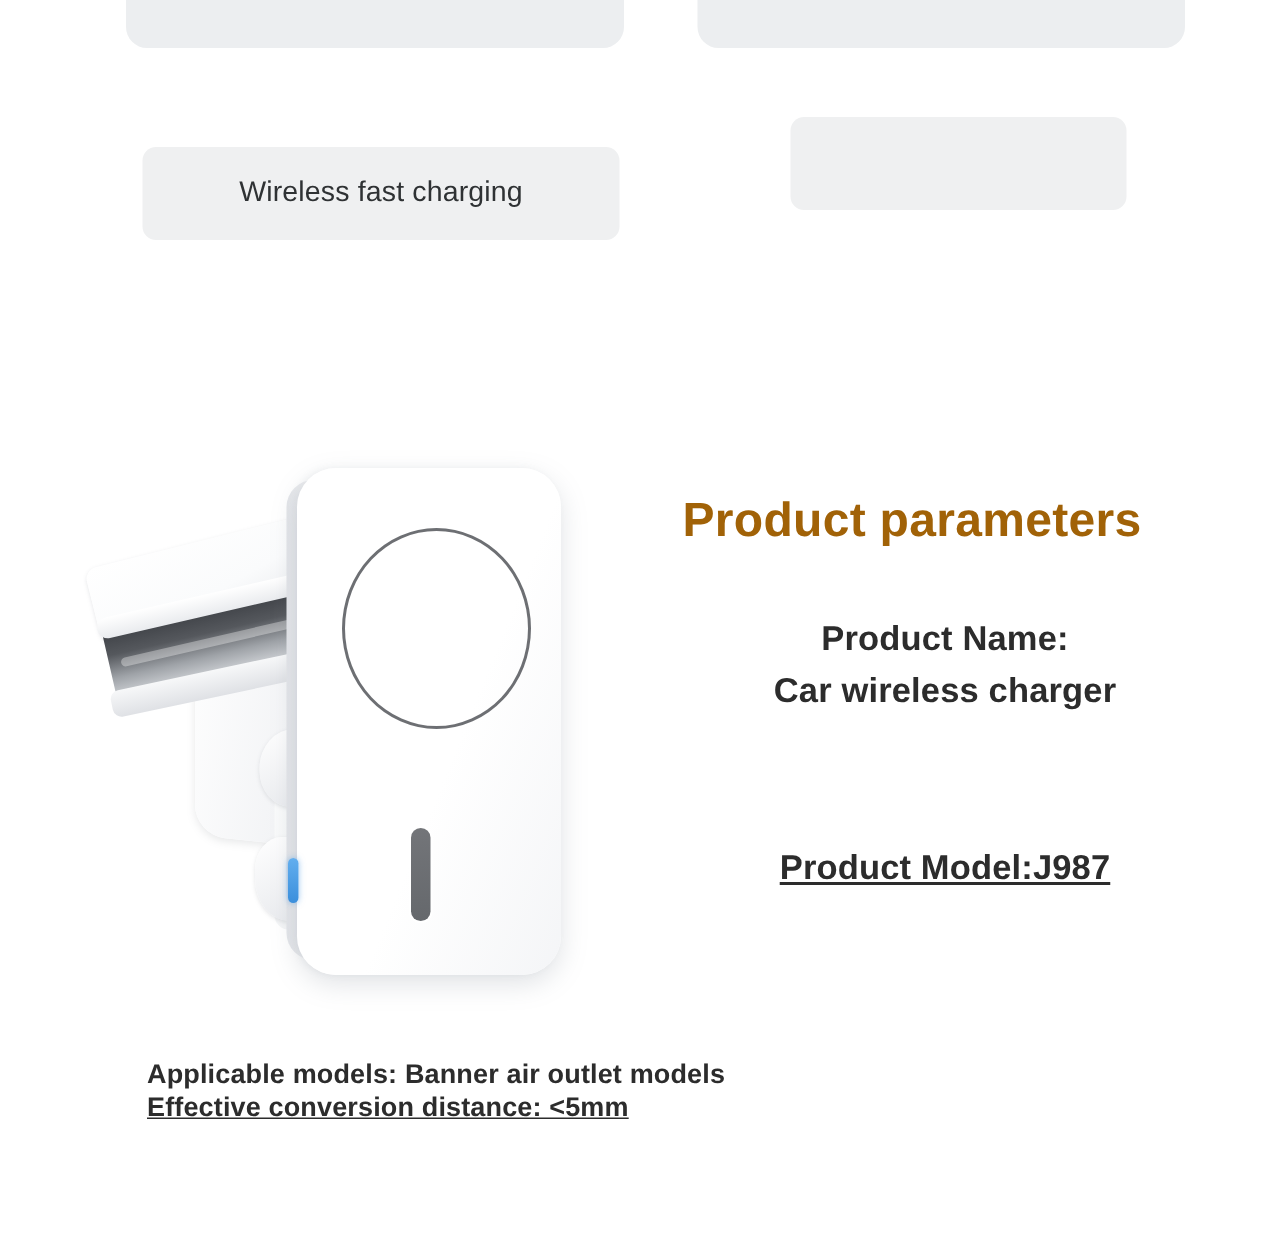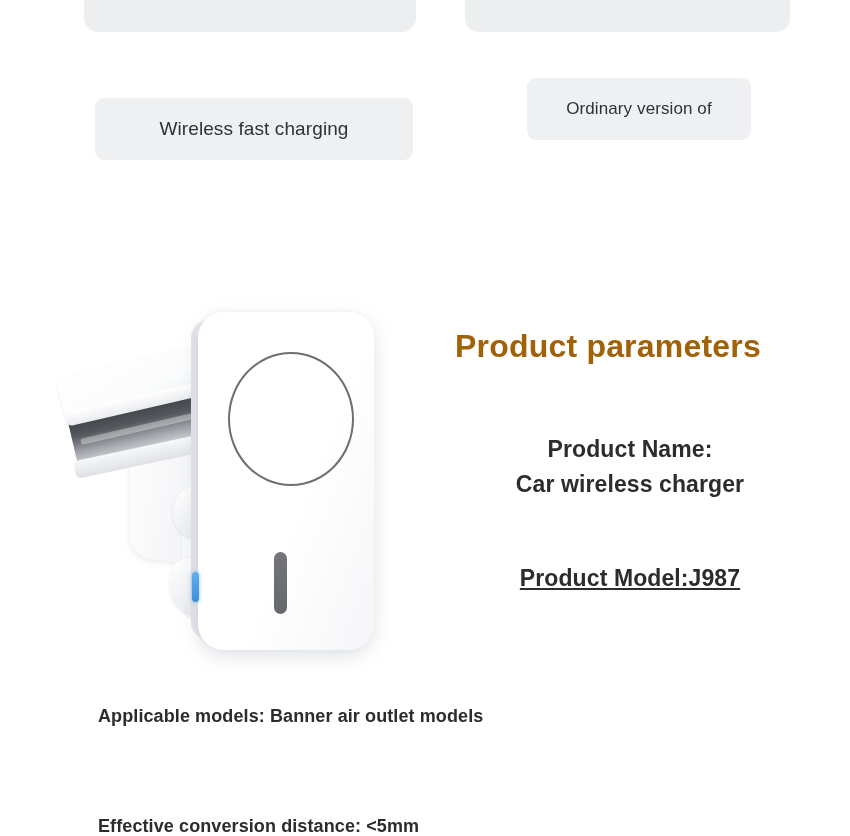--- a/index.html
+++ b/index.html
@@ -215,52 +215,51 @@
     letter-spacing: .2px;
   }
   .param-line {
     position: absolute;
     color: #2c2c2c;
     font-weight: bold;
     font-size: 23px;
     text-align: center;
     letter-spacing: .1px;
   }
-  .param-name  { left: 440px; top: 432px; width: 380px; line-height: 1.52; }
+  .param-name  { left: 440px; top: 408px; width: 380px; line-height: 1.52; }
   .param-model { left: 440px; top: 565px; width: 380px; text-decoration: underline; }
 
   
   .spec-line {
     position: absolute;
     left: 98px;
     color: #2c2c2c;
     font-weight: bold;
     font-size: 18px;
     letter-spacing: .1px;
   }
   .spec-1 { top: 706px; }
-  .spec-2 { top: 816px; }
+  .spec-2 { top: 728px; text-decoration: underline; }
 </style>
 </head>
 <body>
 
 <div id="page">
 
   <div class="top-panel left"></div>
   <div class="top-panel right"></div>
 
   <div class="caption-pill left">
     <div>
       <span>Wireless fast charging</span>
     </div>
   </div>
 
   <div class="caption-pill right">
     <div>
-      <span>Ordinary version of</span>
     </div>
   </div>
 
   <div class="product-photo">
     <div class="clip-body"></div>
     <div class="clip-stem"></div>
     <div class="clip-notch n1"></div>
     <div class="clip-notch n2"></div>
     <div class="clip-top"></div>
     <div class="clip-vent-slot"></div>

